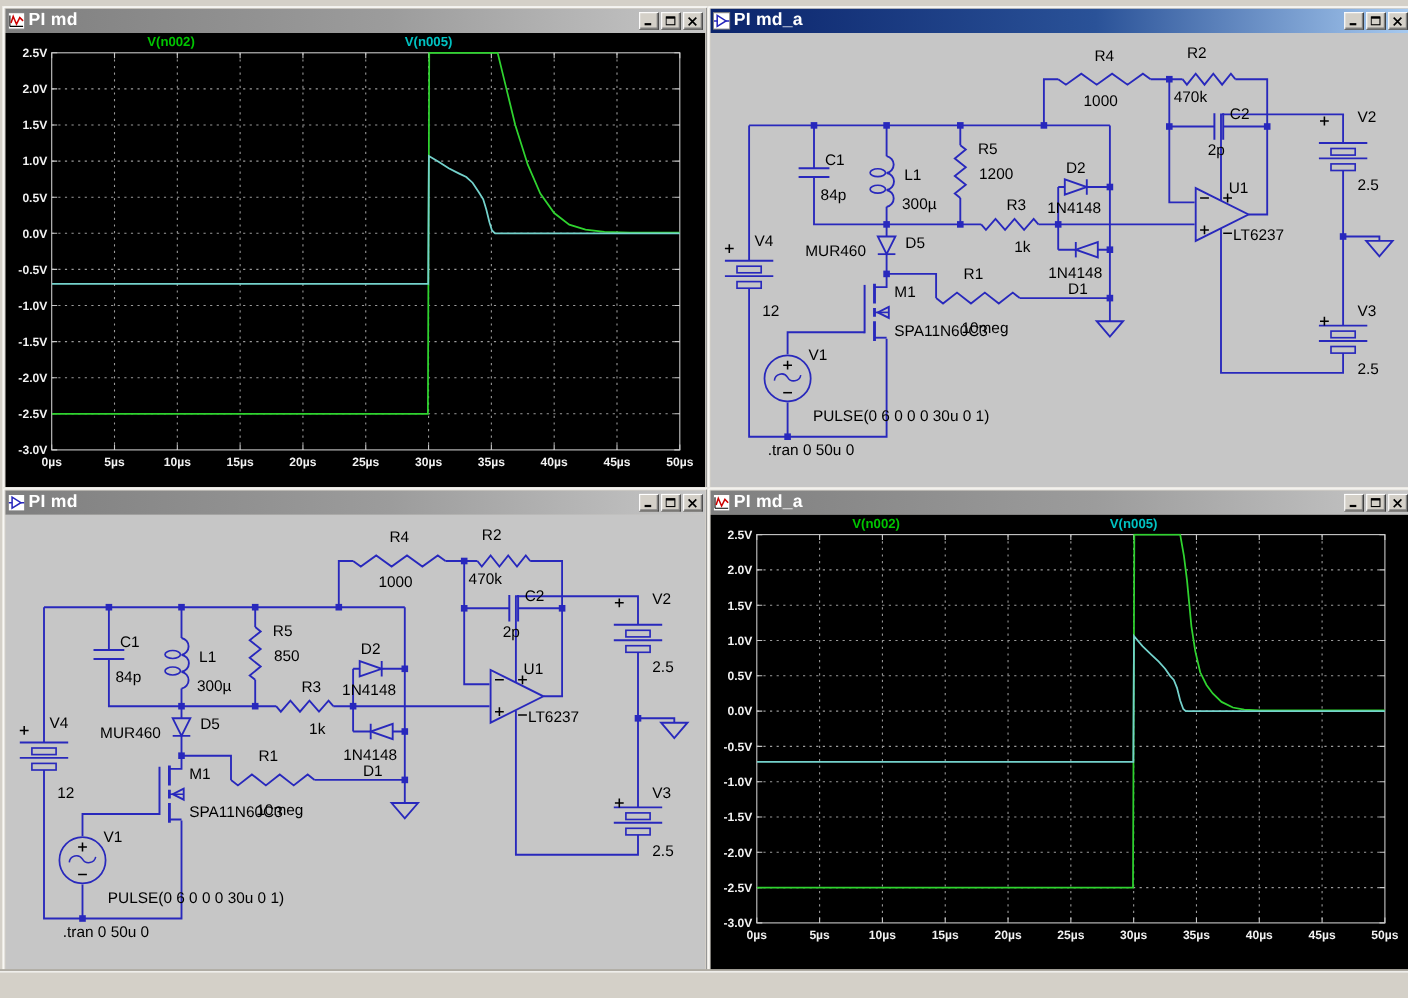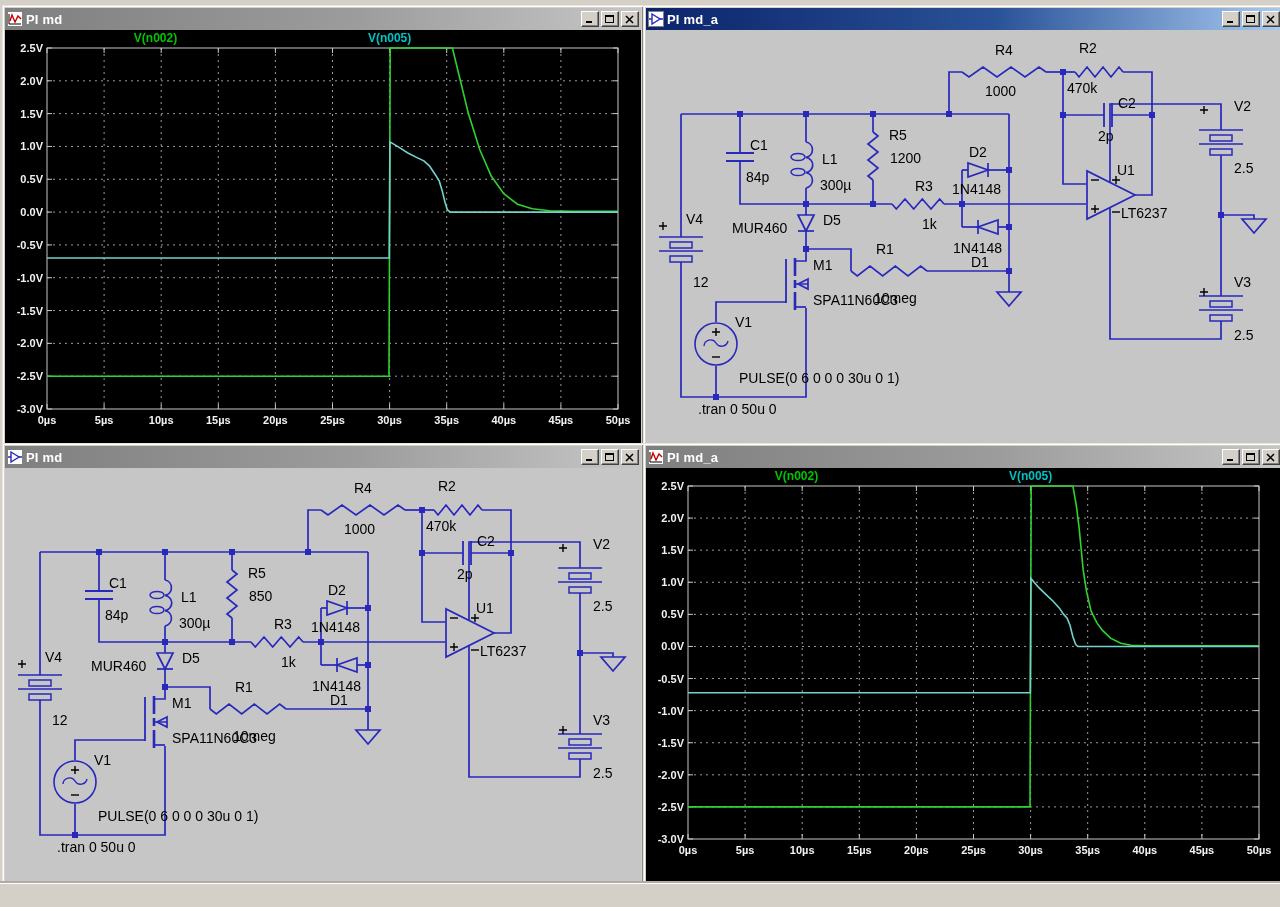--- a/index.html
+++ b/index.html
@@ -5,21 +5,21 @@
   html,body{margin:0;padding:0;background:#d4d0c8;}
   .screen{position:relative;width:1280px;height:907px;background:#d4d0c8;
           font-family:"Liberation Sans",sans-serif;overflow:hidden;}
   .win{position:absolute;background:#d4d0c8;padding:3px;
        box-shadow: inset 1px 1px 0 #e8e5de, inset -1px -1px 0 #404244,
                    inset 2px 2px 0 #ffffff, inset -2px -2px 0 #87888a;}
   .titlebar{position:absolute;left:3px;right:3px;top:3px;height:22px;
             display:flex;align-items:center;gap:3px;padding:0 2px;}
   .titlebar.active{background:linear-gradient(90deg,#0b246b 0%,#2a5298 55%,#a7caf0 100%);}
   .titlebar.inactive{background:linear-gradient(90deg,#7f7f7f 0%,#9c9c9c 55%,#c6c6c6 100%);}
-  .ttext{color:#ffffff;font-weight:bold;font-size:13px;flex:1;white-space:nowrap;
+  .ttext{color:#ffffff;font-weight:bold;font-size:16px;flex:1;white-space:nowrap;
          overflow:hidden;letter-spacing:0.2px;}
   .ticon{width:16px;height:16px;display:flex;align-items:center;justify-content:center;}
   .tbtns{display:flex;gap:2px;align-items:center;}
   .wbtn{width:16px;height:14px;background:#d4d0c8;display:flex;align-items:center;
         justify-content:center;border:1px solid;border-color:#ffffff #404040 #404040 #ffffff;
         box-shadow: inset -1px -1px 0 #808080;}
   .client{position:absolute;left:3px;right:3px;top:25px;bottom:3px;overflow:hidden;}
   .plot-client{background:#000000;}
   .sch-client{background:#c6c6c6;}
   .client svg{display:block;}

